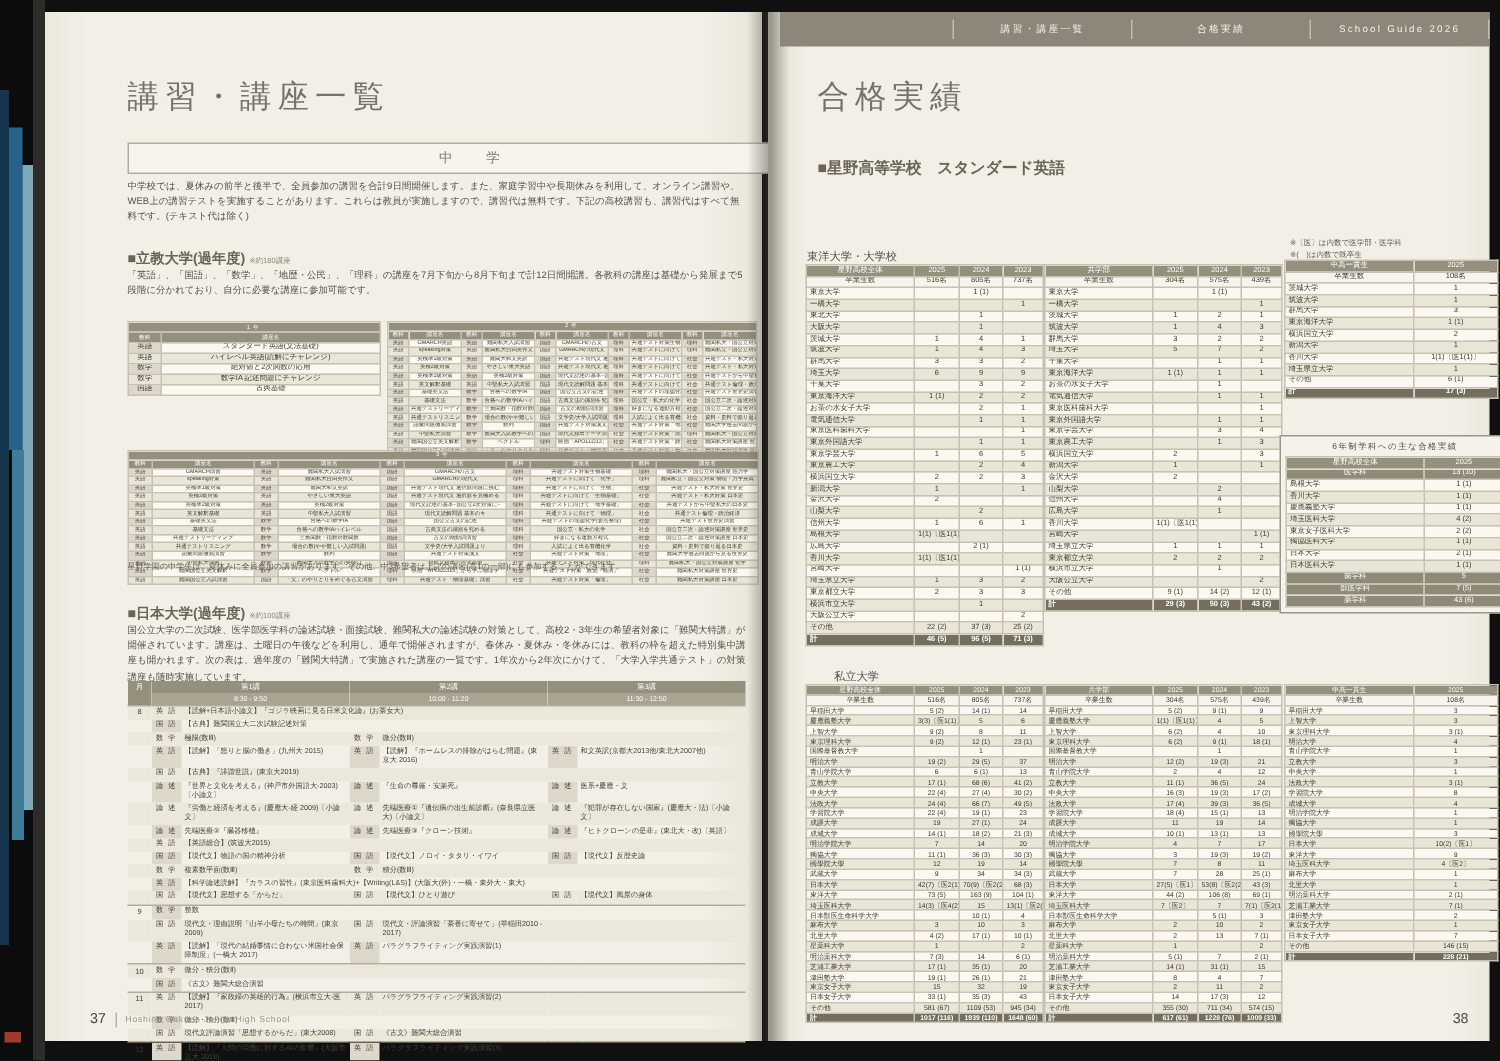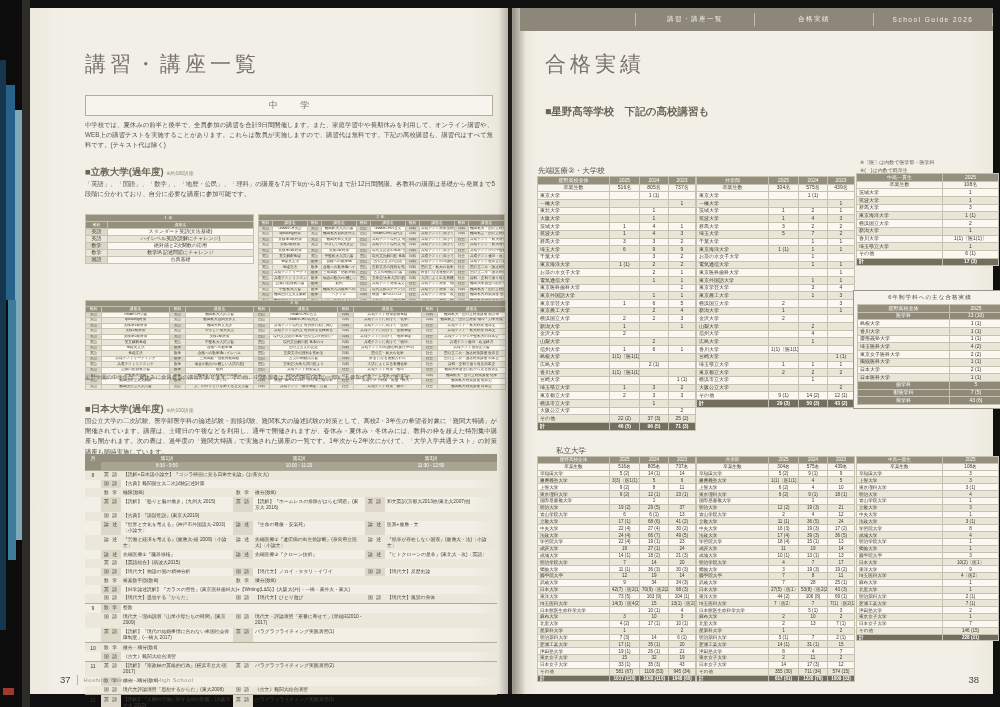--- a/index.html
+++ b/index.html
@@ -78,21 +78,21 @@
     <div class="strip" style="left:6px;top:85px;width:9px;height:215px;background:#27628a;"></div>
     <div class="strip" style="left:15px;top:110px;width:7px;height:430px;background:#7fa9ba;"></div>
     <div class="strip" style="left:0;top:60px;width:6px;height:570px;background:#16364e;"></div>
     <div class="strip" style="left:8px;top:300px;width:8px;height:260px;background:#3d7d99;"></div>
     <div class="strip" style="left:3px;top:688px;width:11px;height:7px;background:#a03a30;"></div>
   </div>
 
   <div id="left-page" class="page">
     <div class="big-title" style="left:55px;top:42px;">講習・講座一覧</div>
 
-    <div class="level-box" style="left:55px;top:87px;">中 学</div>
+    <div class="level-box" style="left:55px;top:87px;padding-left:24px;">中 学</div>
     <div class="body-text" style="left:55px;top:112px;width:408px;">中学校では、夏休みの前半と後半で、全員参加の講習を合計9日間開催します。また、家庭学習中や長期休みを利用して、オンライン講習や、WEB上の講習テストを実施することがあります。これらは教員が実施しますので、講習代は無料です。下記の高校講習も、講習代はすべて無料です。(テキスト代は除く)</div>
 
     <div class="sec-head" style="left:55px;top:158px;">
       <span>■立教大学(過年度)</span>
       <span class="sec-note">※約180講座</span>
     </div>
     <div class="body-text" style="left:55px;top:171px;width:410px;">「英語」、「国語」、「数学」、「地歴・公民」、「理科」の講座を7月下旬から8月下旬まで計12日間開講。各教科の講座は基礎から発展まで5段階に分かれており、自分に必要な講座に参加可能です。</div>
 
     <div class="tblbox pairs mini" style="left:55px;top:206px;width:168px;">
         <table class="gtbl">
@@ -726,29 +726,29 @@
 
     <div class="foot" style="left:30px;">
       <span class="pn">37</span>
       <span class="rule"></span>
       <span class="fname">Hoshino Gakuen Junior High School</span>
     </div>
   </div>
 
   <div id="right-page" class="page">
     <div class="big-title" style="left:33px;top:42px;">合格実績</div>
-    <div class="sec-head" style="left:33px;top:97px;font-size:10.5px;">■星野高等学校　下記の高校講習も</div>
+    <div class="sec-head" style="left:33px;top:97px;font-size:10.5px;">■星野高等学校　スタンダード英語</div>
 
 
     <div style="position:absolute;left:348px;top:150px;">
       <div class="note-line">※〔医〕は内数で医学部・医学科</div>
       <div class="note-line">※(　)は内数で既卒生</div>
     </div>
 
-    <div class="tbl-label" style="left:26px;top:158px;">先端医療②・大学校</div>
+    <div class="tbl-label" style="left:26px;top:158px;">東洋大学・大学校</div>
 
     <div class="tblbox" style="left:25px;top:168px;width:158px;">
         <table class="gtbl">
           <colgroup>
             <col style="width: 72px;">
             <col style="width: 30px;">
             <col style="width: 29px;">
             <col style="width: 27px;">
           </colgroup>
           <tbody>

